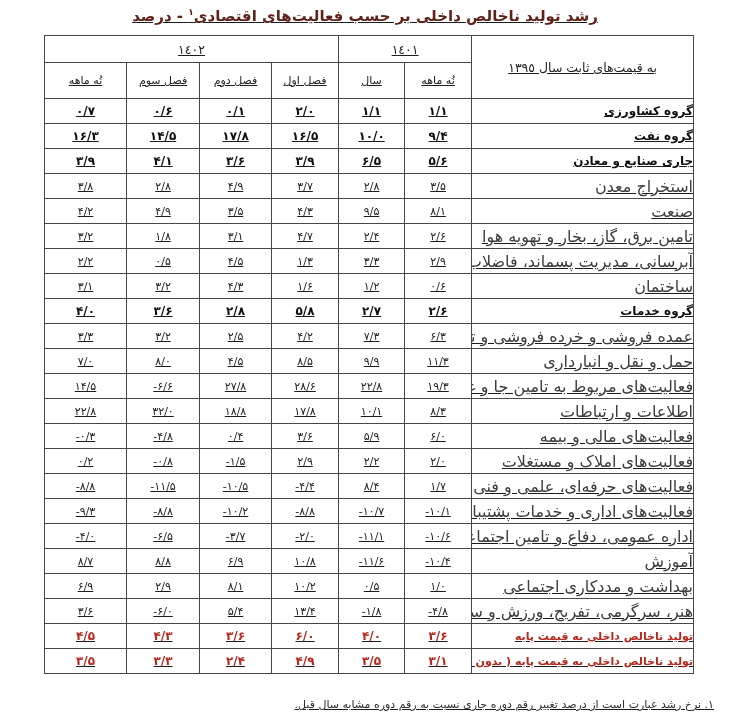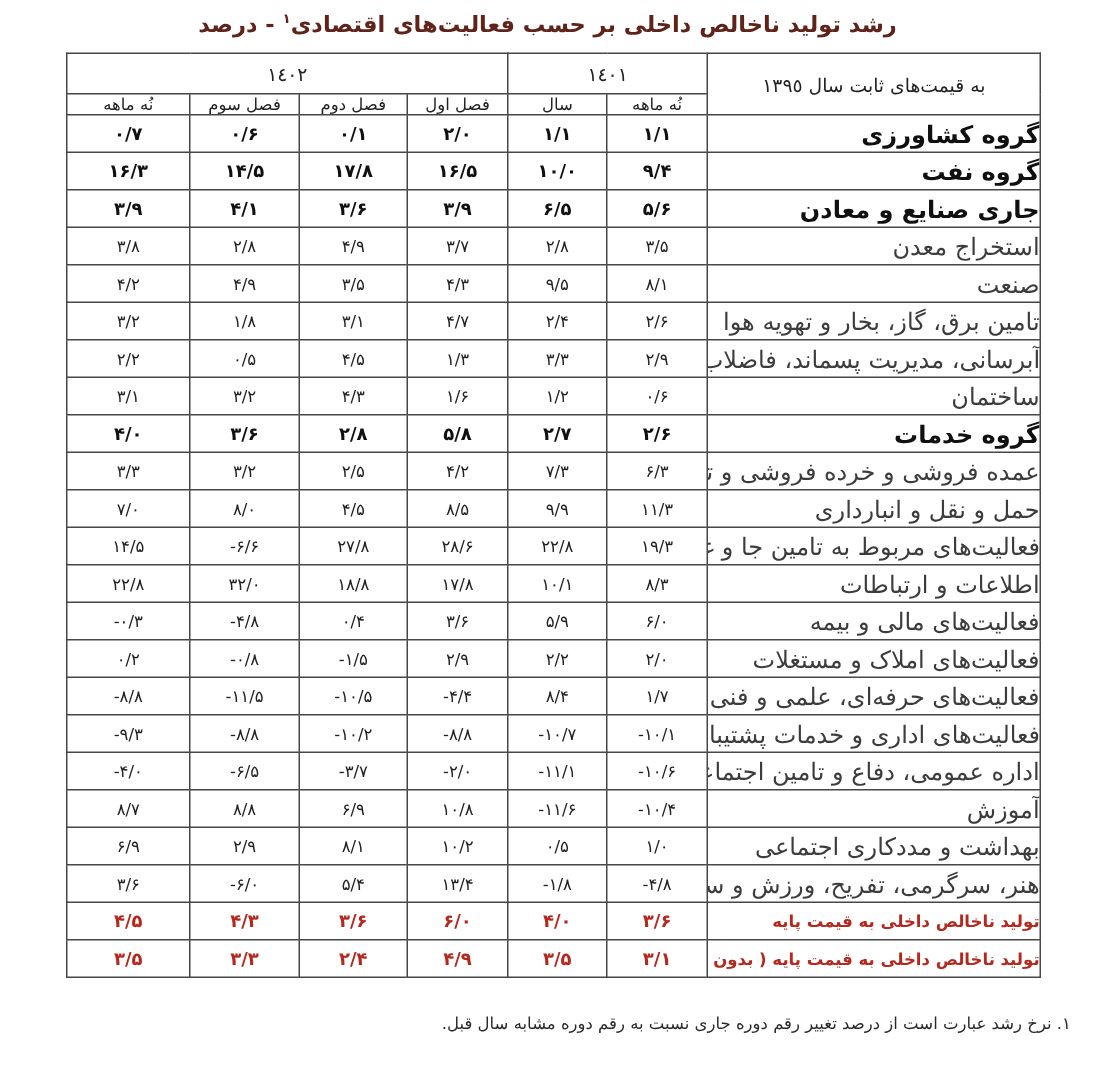--- a/index.html
+++ b/index.html
@@ -3,21 +3,21 @@
 <meta charset="utf-8">
 <style>
   * { box-sizing: border-box; }
   html, body { margin: 0; padding: 0; }
   body {
     width: 730px; height: 712px;
     background: #ffffff;
     font-family: "DejaVu Sans", sans-serif;
     color: #1c1c1c;
   }
-  .page { position: relative; width: 730px; height: 712px; overflow: hidden; }
+  .page { position: relative; width: 730px; height: 712px; overflow: hidden; text-decoration: underline; }
 
   .title {
     direction: rtl;
     text-align: center;
     margin-top: 7px;
     font-size: 15px;
     font-weight: bold;
     color: #5f231a;
     letter-spacing: 0;
   }
@@ -31,41 +31,41 @@
     width: 649px;
   }
   table.gdp th, table.gdp td {
     border: 1px solid #474747;
     padding: 0;
     overflow: hidden;
     white-space: nowrap;
     vertical-align: middle;
   }
   thead tr.years th { height: 27px; font-size: 12.5px; font-weight: normal; text-align: center; color: #222; }
-  thead tr.quarters th { height: 14px; font-size: 11px; font-weight: normal; text-align: center; color: #222; }
+  thead tr.quarters th { height: 36px; font-size: 11px; font-weight: normal; text-align: center; color: #222; }
   th.corner {
     color: #b5281e;
     font-weight: bold;
     font-size: 12.5px;
     text-align: center;
   }
   tbody tr { height: 25px; }
   td.label {
     text-align: right;
     padding-right: 5px;
     font-size: 16px;
     color: #3c3c3c;
   }
   td.val {
     direction: ltr;
     text-align: center;
     font-size: 11px;
     color: #222222;
   }
-  tr.group td.label { font-weight: bold; font-size: 16px; color: #101010; }
+  tr.group td.label { font-weight: bold; font-size: 12px; color: #101010; }
   tr.group td.val   { font-weight: bold; font-size: 12px; color: #101010; margin-top: 15px; }
   tr.gdp td.label { color: #b5281e; font-weight: bold; font-size: 11px; }
   tr.gdp td.val   { color: #b5281e; font-weight: bold; font-size: 12px; }
 
   .footnote {
     direction: rtl;
     text-align: right;
     padding-right: 16px;
     margin-top: 24px;
     font-size: 11px;

